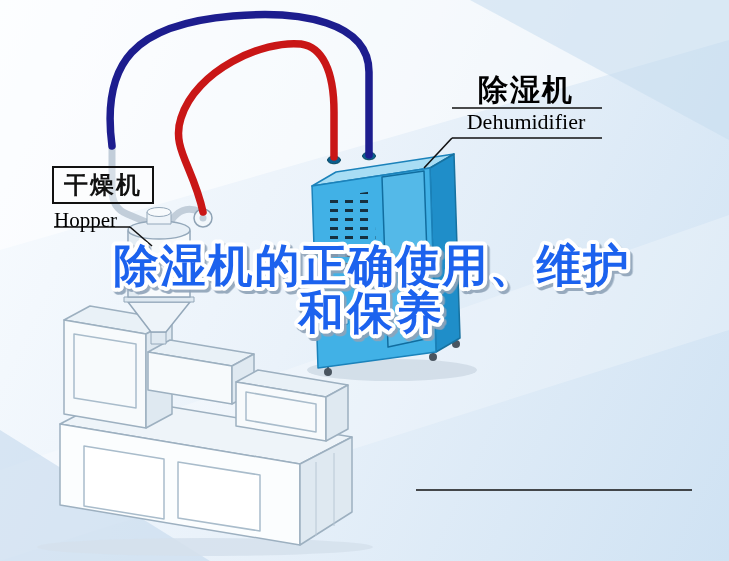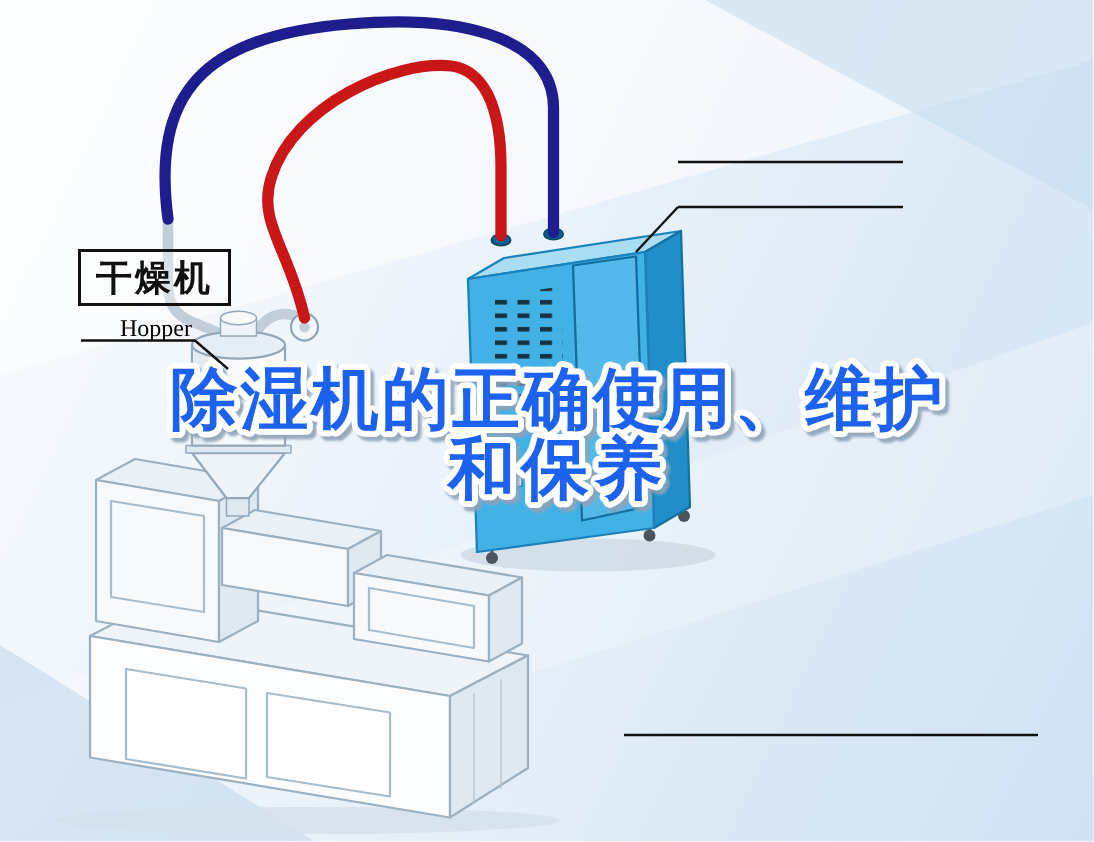--- a/index.html
+++ b/index.html
@@ -2,29 +2,29 @@
 <html><head>
 <meta charset="utf-8">
 <style>
   html,body{margin:0;padding:0;background:#ffffff;}
   .stage{
     position:relative;width:729px;height:561px;overflow:hidden;
     background:linear-gradient(115deg,#f9fcff 0%,#eaf2fa 45%,#cfe2f3 100%);
     font-family:"DejaVu Sans","Liberation Sans",sans-serif;
   }
   .scene{position:absolute;left:0;top:0;}
-  .label{position:absolute;color:#111;text-align:center;}
+  .label{position:absolute;color:#111;}
   .cn{font-weight:bold;color:#000;}
   .serif{font-family:"Liberation Serif","DejaVu Serif",serif;color:#000;}
   .dehum-label{left:450px;top:74px;width:152px;text-align:center;}
   .dehum-label .cn{font-size:30px;line-height:32px;letter-spacing:2px;}
   .dehum-label .serif{font-size:22px;line-height:26px;margin-top:3px;}
   .hopper-label{left:52px;top:166px;}
   .hopper-label .cn-box{display:inline-block;border:2px solid #111;padding:1px 10px;font-size:24px;font-weight:bold;letter-spacing:2px;background:rgba(255,255,255,0.35);}
-  .hopper-label .serif{font-size:16px;line-height:24px;margin-top:4px;margin-left:2px;}
+  .hopper-label .serif{font-size:21px;line-height:24px;margin-top:4px;margin-left:2px;}
   .system-label{left:418px;top:452px;width:274px;text-align:center;}
   .system-label .cn{font-size:29px;line-height:33px;}
   .system-label .serif{font-size:21px;line-height:24px;margin-top:8px;}
   .title-text{
     font-family:"DejaVu Sans","Liberation Sans",sans-serif;
     font-weight:bold;
   }
 </style>
 </head>
 <body>
@@ -120,20 +120,24 @@
       <line x1="130" y1="227" x2="152" y2="246"></line>
       <line x1="416" y1="490" x2="692" y2="490"></line>
     </g>
 
     <g filter="url(#titleShadow)">
       <text class="title-text" x="372" y="281" font-size="45" text-anchor="middle" letter-spacing="2" fill="#1e62ee" stroke="#ffffff" stroke-width="8" paint-order="stroke" stroke-linejoin="round">除湿机的正确使用、维护</text>
       <text class="title-text" x="372" y="328" font-size="45" text-anchor="middle" letter-spacing="4" fill="#1e62ee" stroke="#ffffff" stroke-width="8" paint-order="stroke" stroke-linejoin="round">和保养</text>
     </g>
   </svg>
 
+  <div class="label dehum-label">
+    <div class="cn">除湿机</div>
+    <div class="serif">Dehumidifier</div>
+  </div>
 
   <div class="label hopper-label">
     <div class="cn-box">干燥机</div>
     <div class="serif">Hopper</div>
   </div>
 
 
 </div>
 
 </body></html>

